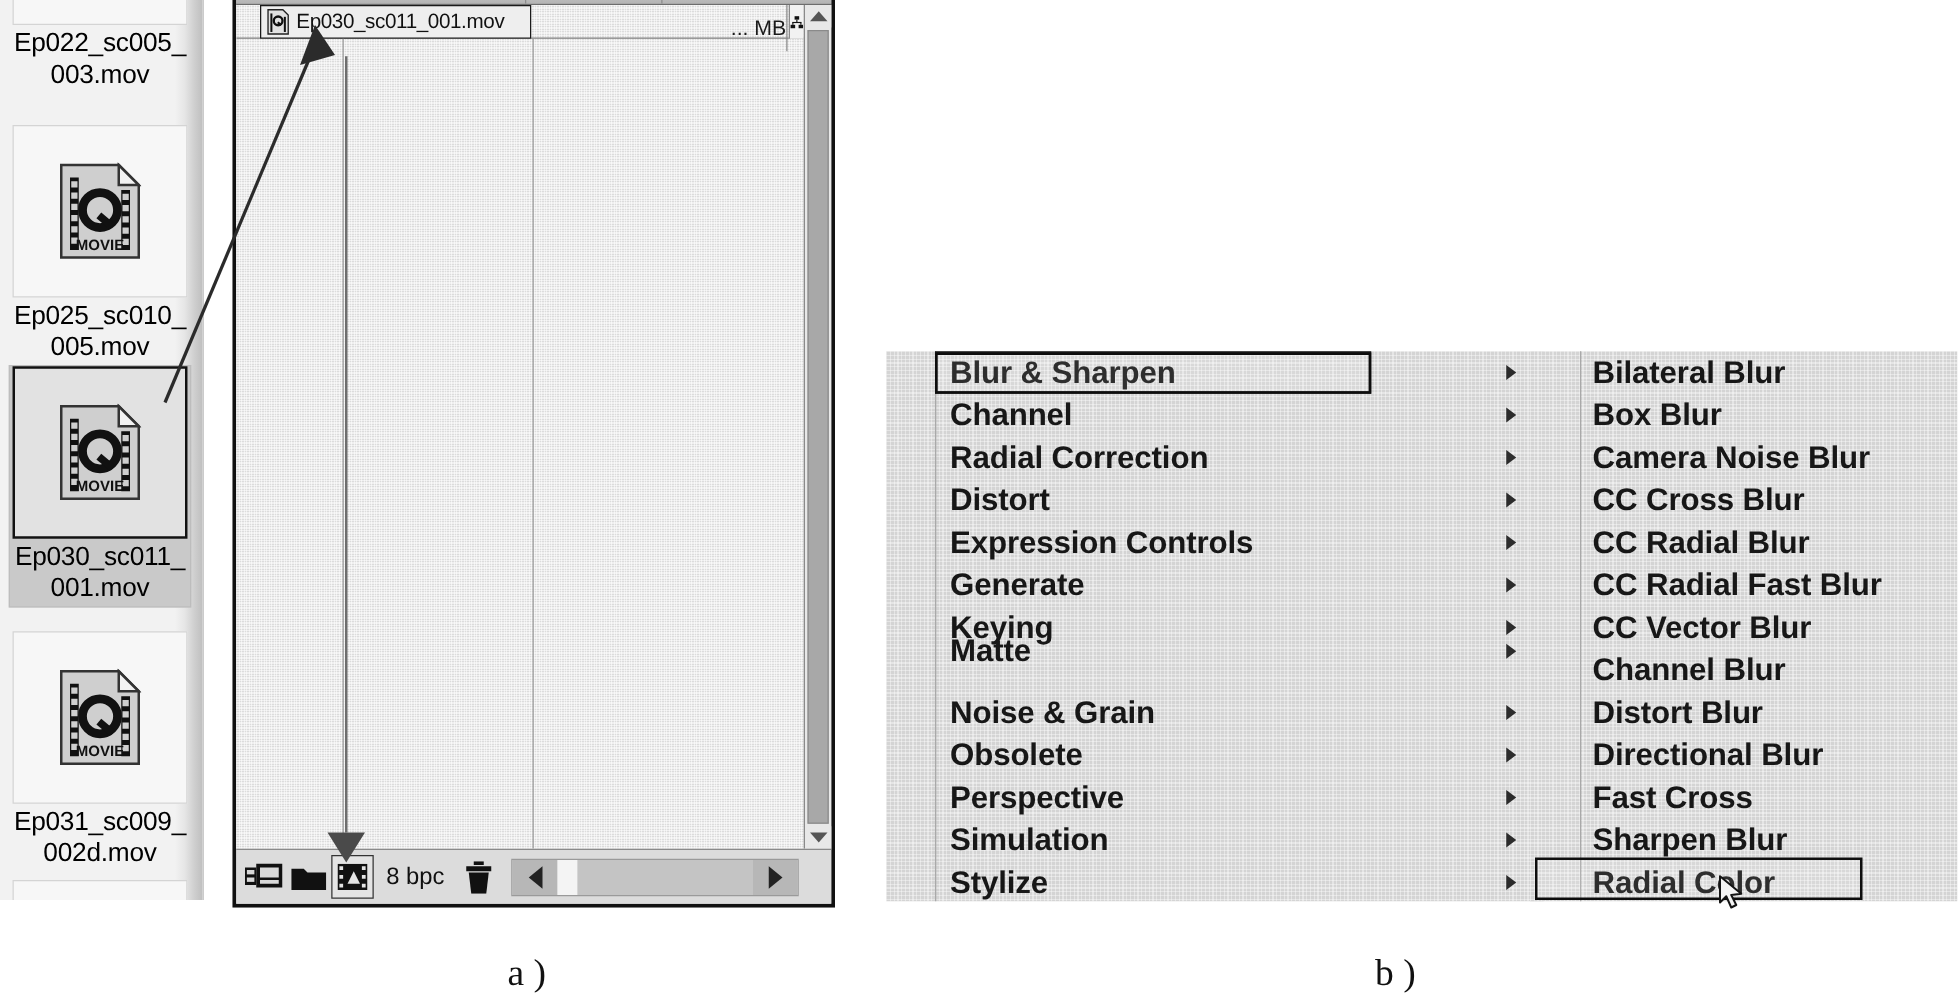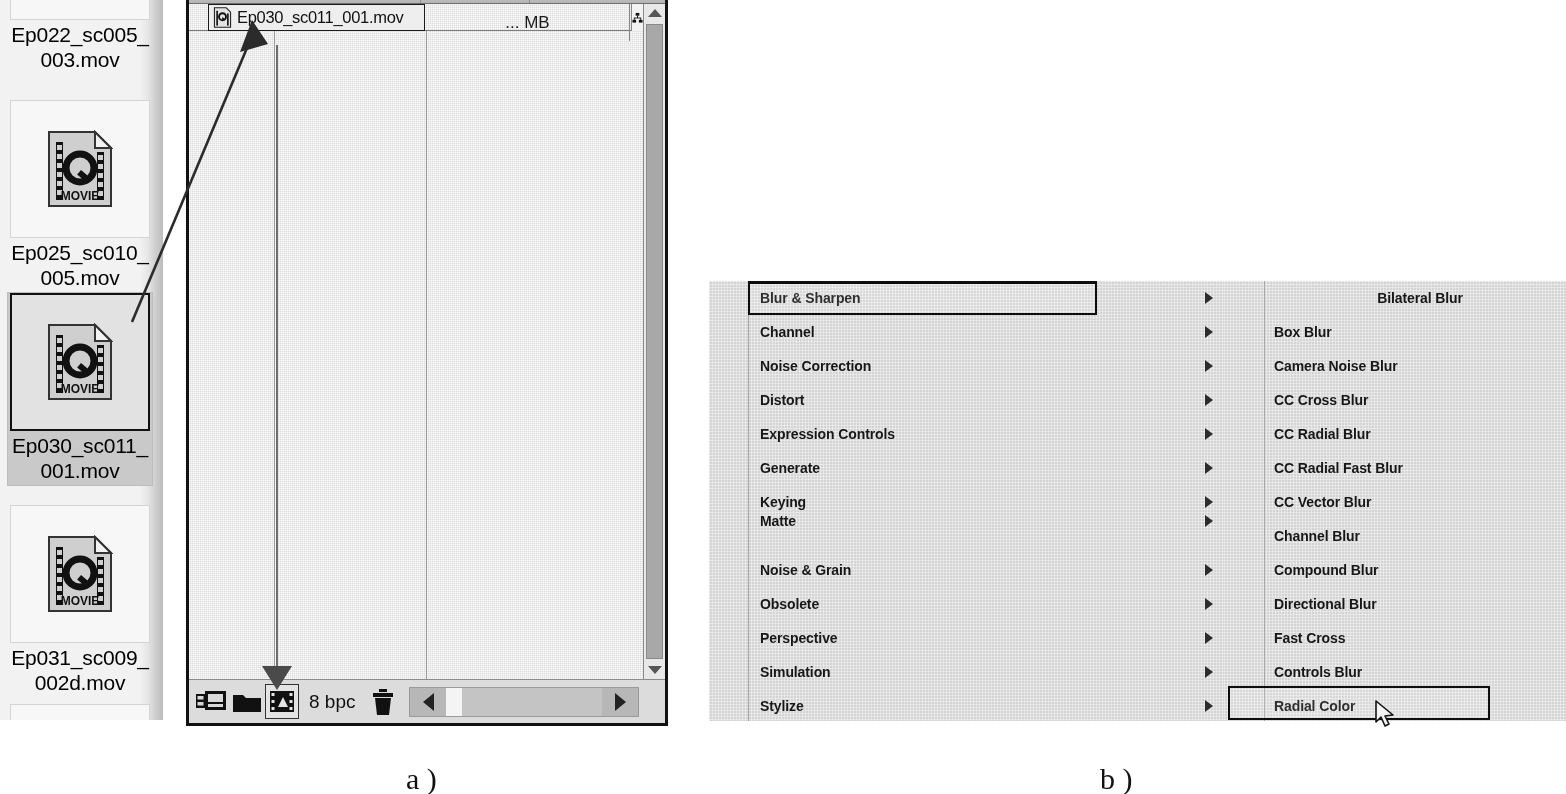--- a/index.html
+++ b/index.html
@@ -79,21 +79,21 @@
     box-sizing:border-box;
   }
   .pp-name-cell{
     position:absolute;left:19px;top:0;width:217px;height:27px;
     background:#eeeeee;border:1px solid #1a1a1a;box-sizing:border-box;
     display:flex;align-items:center;gap:5px;padding-left:4px;
   }
   .pp-size-cell{
     position:absolute;left:237px;top:0;width:204px;height:37px;
     border-right:1px solid #8a8a8a;box-sizing:border-box;
-    display:flex;align-items:center;justify-content:center;
+    display:flex;align-items:center;justify-content:flex-end;
     font-size:17px;color:#1a1a1a;
   }
   .pp-name-text{font-size:16.5px;color:#111;letter-spacing:-0.3px;white-space:nowrap;}
   .pp-switch-cell{
     position:absolute;left:442px;top:0;right:0;height:27px;
     background:#f2f2f2;border-left:1px solid #8a8a8a;
     display:flex;align-items:center;justify-content:center;
   }
   .pp-vline{position:absolute;top:27px;bottom:0;width:1px;background:#9a9a9a;}
 
@@ -165,21 +165,21 @@
   }
   #menu-secondary .ms-gutter{
     position:absolute;left:0;top:0;width:40px;height:100%;
     border-right:1px solid #a9a9a9;
   }
   .menu-row{
     position:absolute;left:0;right:0;height:34px;
     display:flex;align-items:center;
   }
   .menu-label{
-    font-size:14px;font-weight:bold;color:#171717;
+    font-size:25px;font-weight:bold;color:#171717;
     white-space:nowrap;letter-spacing:-0.1px;
   }
   #menu-primary .menu-label{margin-left:51px;}
   #menu-secondary .menu-label{margin-left:50px;}
   .menu-arrow{
     position:absolute;right:22px;top:50%;transform:translateY(-50%);
     width:0;height:0;
     border-top:6px solid transparent;border-bottom:6px solid transparent;
     border-left:8px solid #2c2c2c;
   }
@@ -416,21 +416,21 @@
     <span class="menu-label">Blur &amp; Sharpen</span>
     <span class="menu-arrow"></span>
   </div>
   <div class="menu-hl-box" style="left:39px;top:0px;width:349px;height:34px;z-index:-0;background:transparent;"></div>
 
   <div class="menu-row" style="top:34px;">
     <span class="menu-label">Channel</span>
     <span class="menu-arrow"></span>
   </div>
   <div class="menu-row" style="top:68px;">
-    <span class="menu-label">Noise Correction</span>
+    <span class="menu-label">Radial Correction</span>
     <span class="menu-arrow"></span>
   </div>
   <div class="menu-row" style="top:136px;">
     <span class="menu-label">Expression Controls</span>
     <span class="menu-arrow"></span>
   </div>
   <div class="menu-row" style="top:102px;">
     <span class="menu-label">Distort</span>
     <span class="menu-arrow"></span>
   </div>
@@ -466,21 +466,21 @@
     <span class="menu-label">Stylize</span>
     <span class="menu-arrow"></span>
   </div>
 </div>
 
 <div style="position:absolute;left:748px;top:282px;width:349px;height:33px;border:2.5px solid #0d0d0d;box-sizing:border-box;background:rgba(255,255,255,0.10);"></div>
 
 <div id="menu-secondary">
   <div class="ms-gutter"></div>
 
-  <div class="menu-row" style="top:0px;justify-content:center;">
+  <div class="menu-row" style="top:0px;">
     <span class="menu-label">Bilateral Blur</span>
   </div>
   <div class="menu-row" style="top:34px;">
     <span class="menu-label">Box Blur</span>
   </div>
   <div class="menu-row" style="top:68px;">
     <span class="menu-label">Camera Noise Blur</span>
   </div>
   <div class="menu-row" style="top:102px;">
     <span class="menu-label">CC Cross Blur</span>
@@ -491,30 +491,30 @@
   <div class="menu-row" style="top:170px;">
     <span class="menu-label">CC Radial Fast Blur</span>
   </div>
   <div class="menu-row" style="top:204px;">
     <span class="menu-label">CC Vector Blur</span>
   </div>
   <div class="menu-row" style="top:238px;">
     <span class="menu-label">Channel Blur</span>
   </div>
   <div class="menu-row" style="top:272px;">
-    <span class="menu-label">Compound Blur</span>
+    <span class="menu-label">Distort Blur</span>
   </div>
   <div class="menu-row" style="top:306px;">
     <span class="menu-label">Directional Blur</span>
   </div>
   <div class="menu-row" style="top:340px;">
     <span class="menu-label">Fast Cross</span>
   </div>
   <div class="menu-row" style="top:374px;">
-    <span class="menu-label">Controls Blur</span>
+    <span class="menu-label">Sharpen Blur</span>
   </div>
   <div class="menu-row" style="top:408px;">
     <span class="menu-label">Radial Color</span>
   </div>
 </div>
 
 <div style="position:absolute;left:1228px;top:686px;width:262px;height:34px;border:2.5px solid #0d0d0d;box-sizing:border-box;background:rgba(255,255,255,0.10);"></div>
 
 <svg style="position:absolute;left:1375px;top:700px;width:22px;height:30px;">
   <polygon points="1,1 1,22 6,17 10,26 14,24 10,16 18,15" fill="#f4f4f4" stroke="#141414" stroke-width="1.6" stroke-linejoin="round"></polygon>

